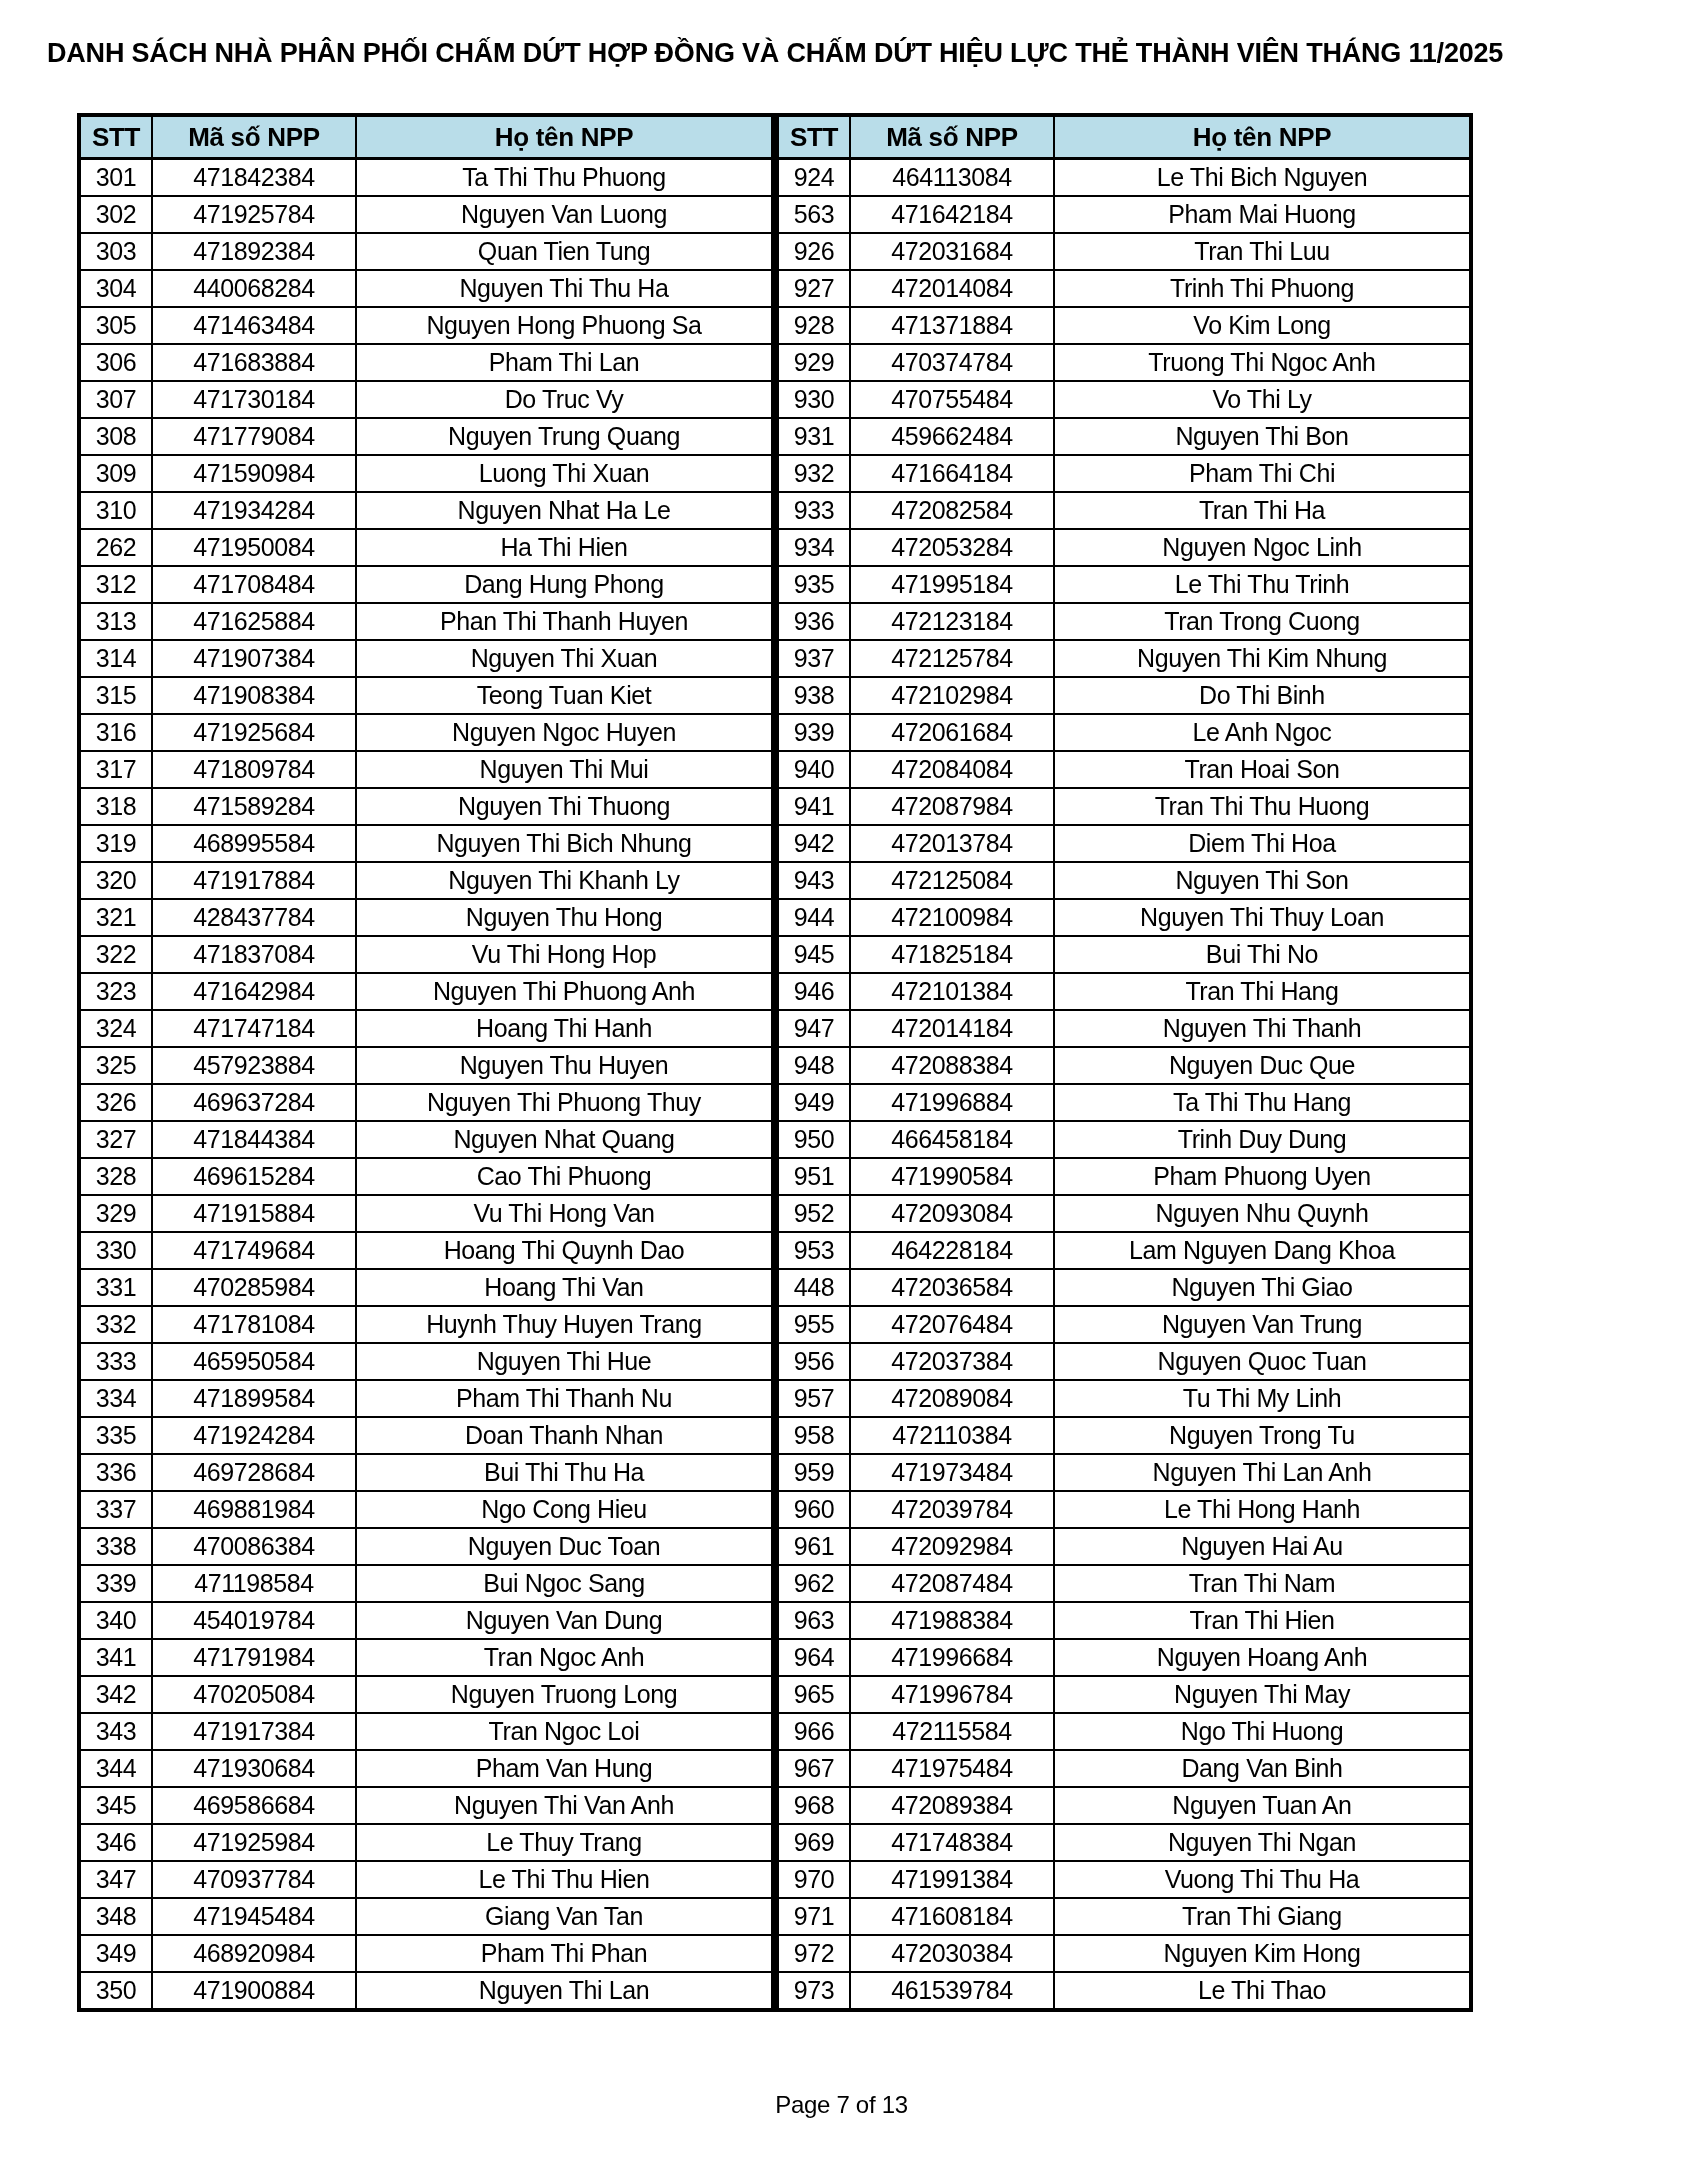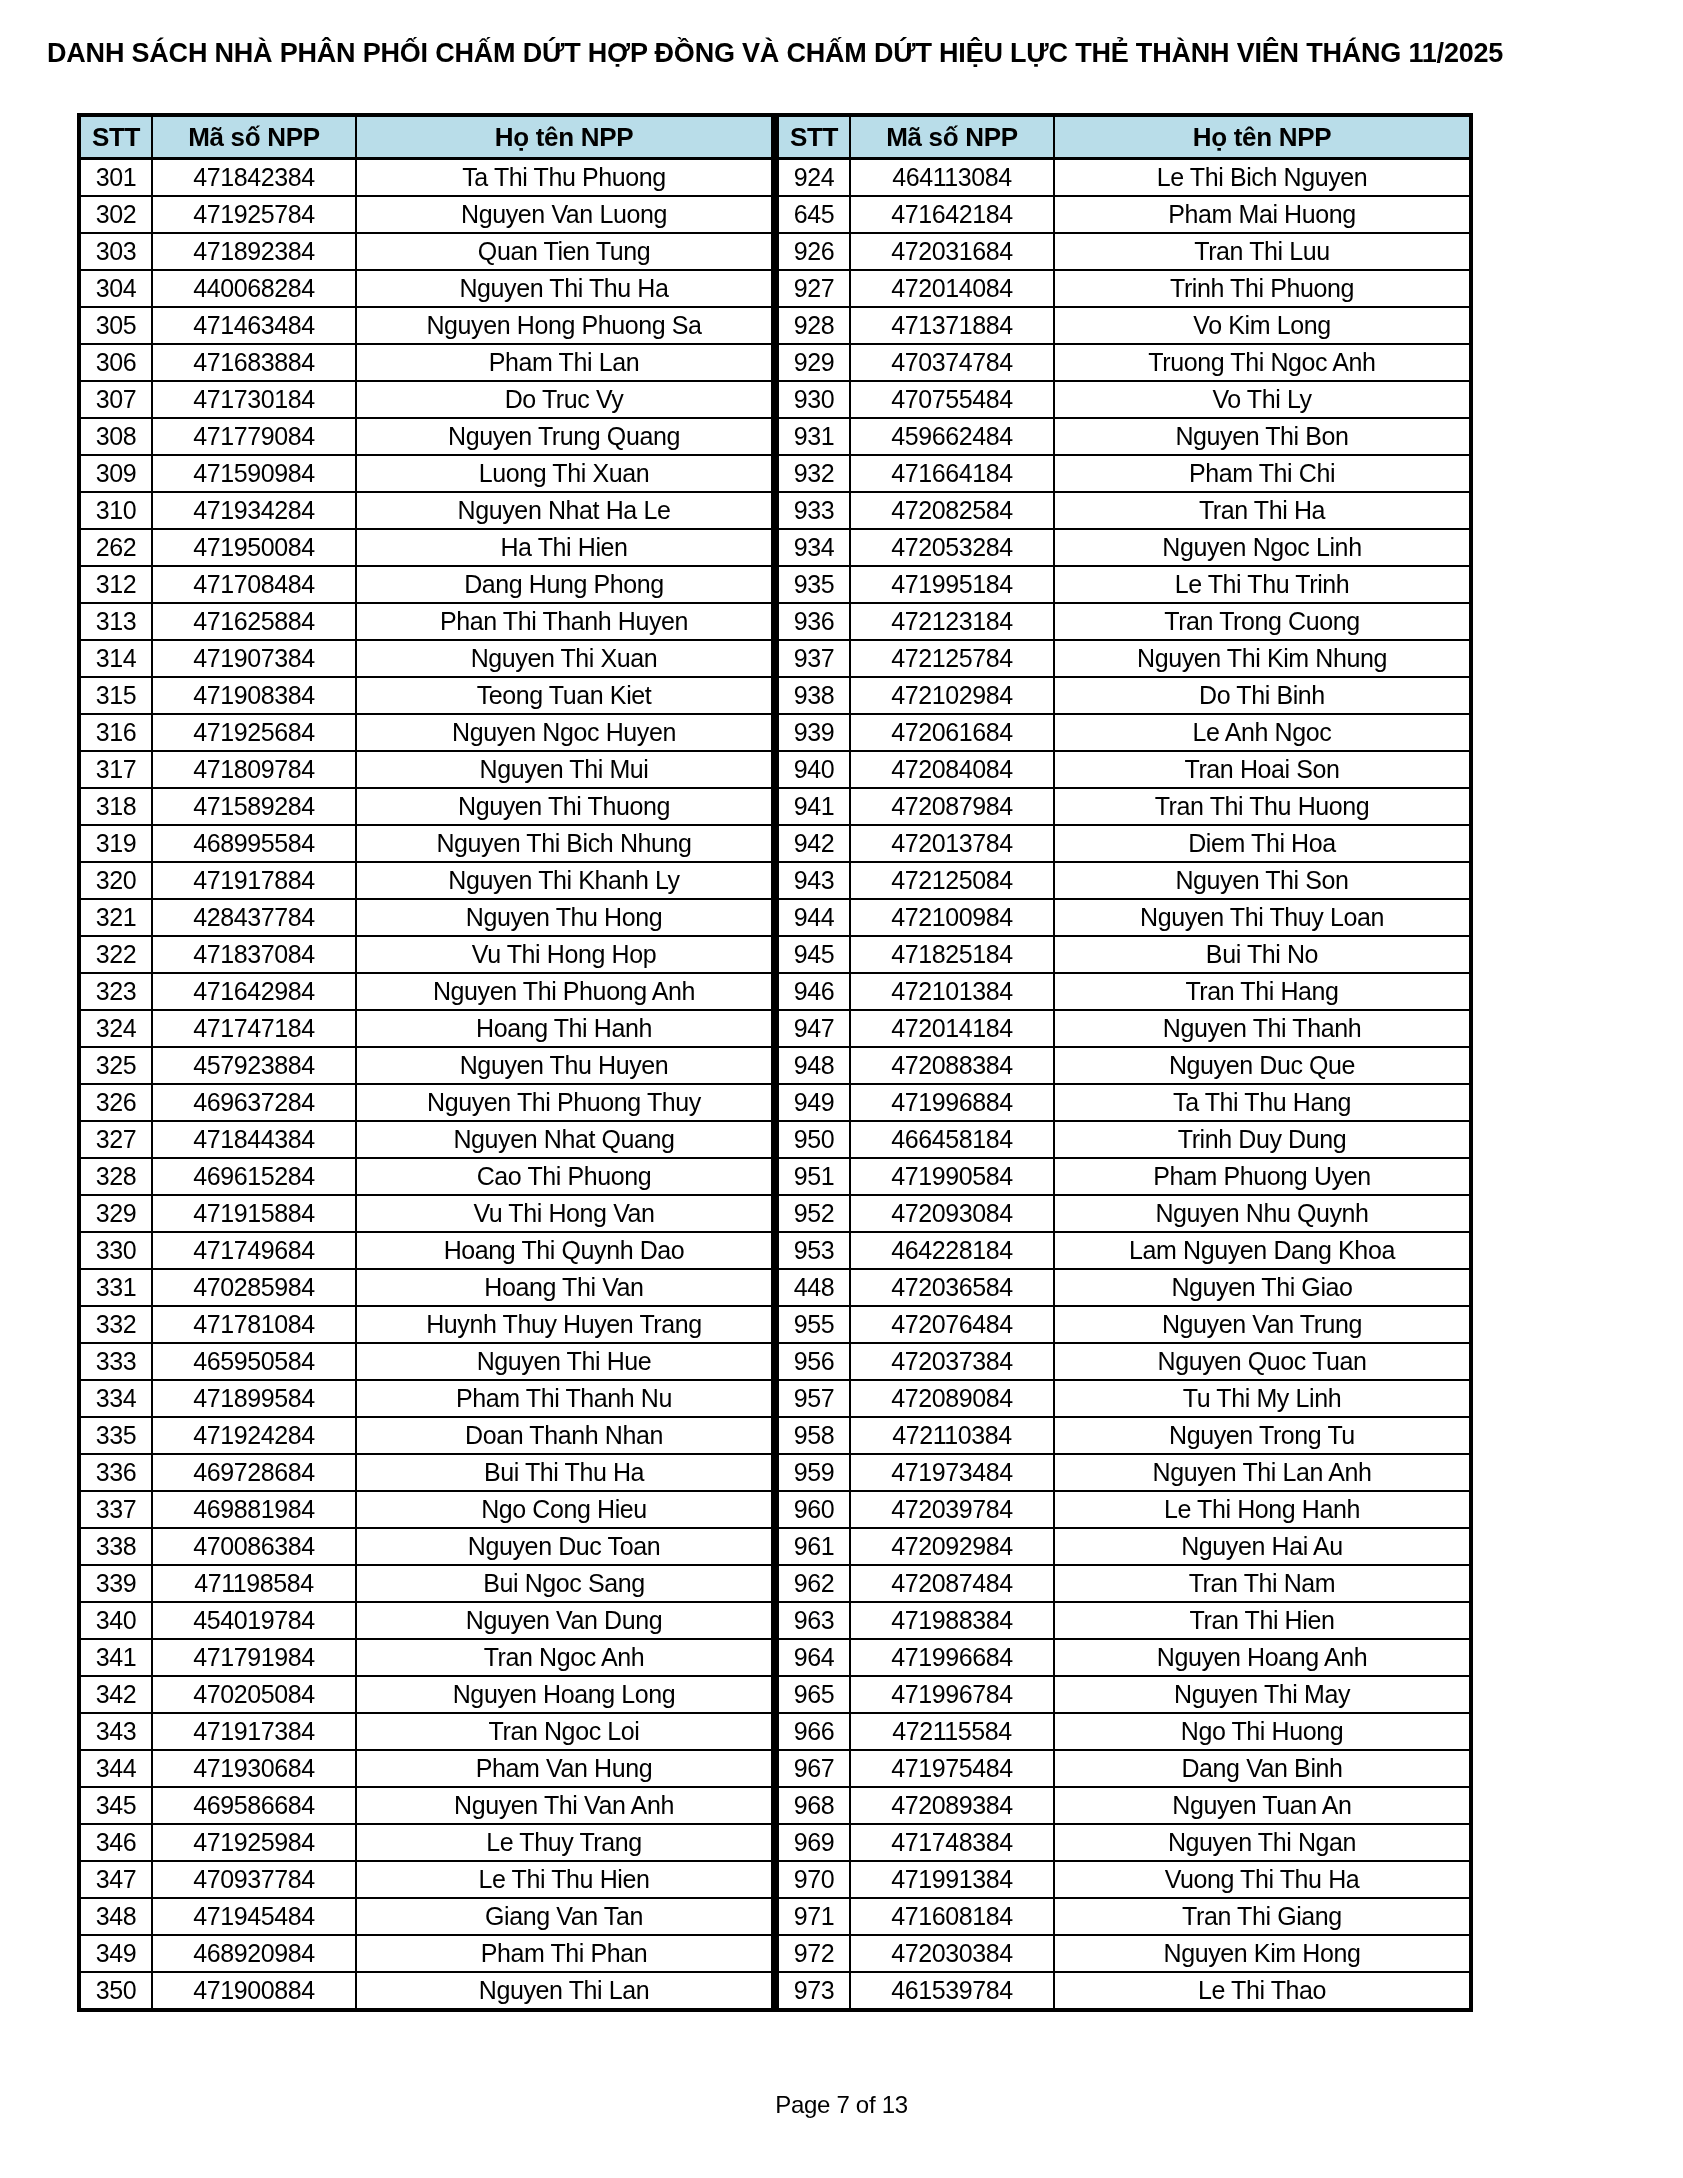--- a/index.html
+++ b/index.html
@@ -296,21 +296,21 @@
           <td>Nguyen Van Dung</td>
         </tr>
         <tr>
           <td>341</td>
           <td>471791984</td>
           <td>Tran Ngoc Anh</td>
         </tr>
         <tr>
           <td>342</td>
           <td>470205084</td>
-          <td>Nguyen Hoang Long</td>
+          <td>Nguyen Truong Long</td>
         </tr>
         <tr>
           <td>343</td>
           <td>471917384</td>
           <td>Tran Ngoc Loi</td>
         </tr>
         <tr>
           <td>344</td>
           <td>471930684</td>
           <td>Pham Van Hung</td>
@@ -361,21 +361,21 @@
         <th style="background: rgb(185, 221, 233);">Họ tên NPP</th>
       </tr>
     </thead>
     <tbody>
         <tr>
           <td>924</td>
           <td>464113084</td>
           <td>Le Thi Bich Nguyen</td>
         </tr>
         <tr>
-          <td>645</td>
+          <td>563</td>
           <td>471642184</td>
           <td>Pham Mai Huong</td>
         </tr>
         <tr>
           <td>926</td>
           <td>472031684</td>
           <td>Tran Thi Luu</td>
         </tr>
         <tr>
           <td>927</td>

